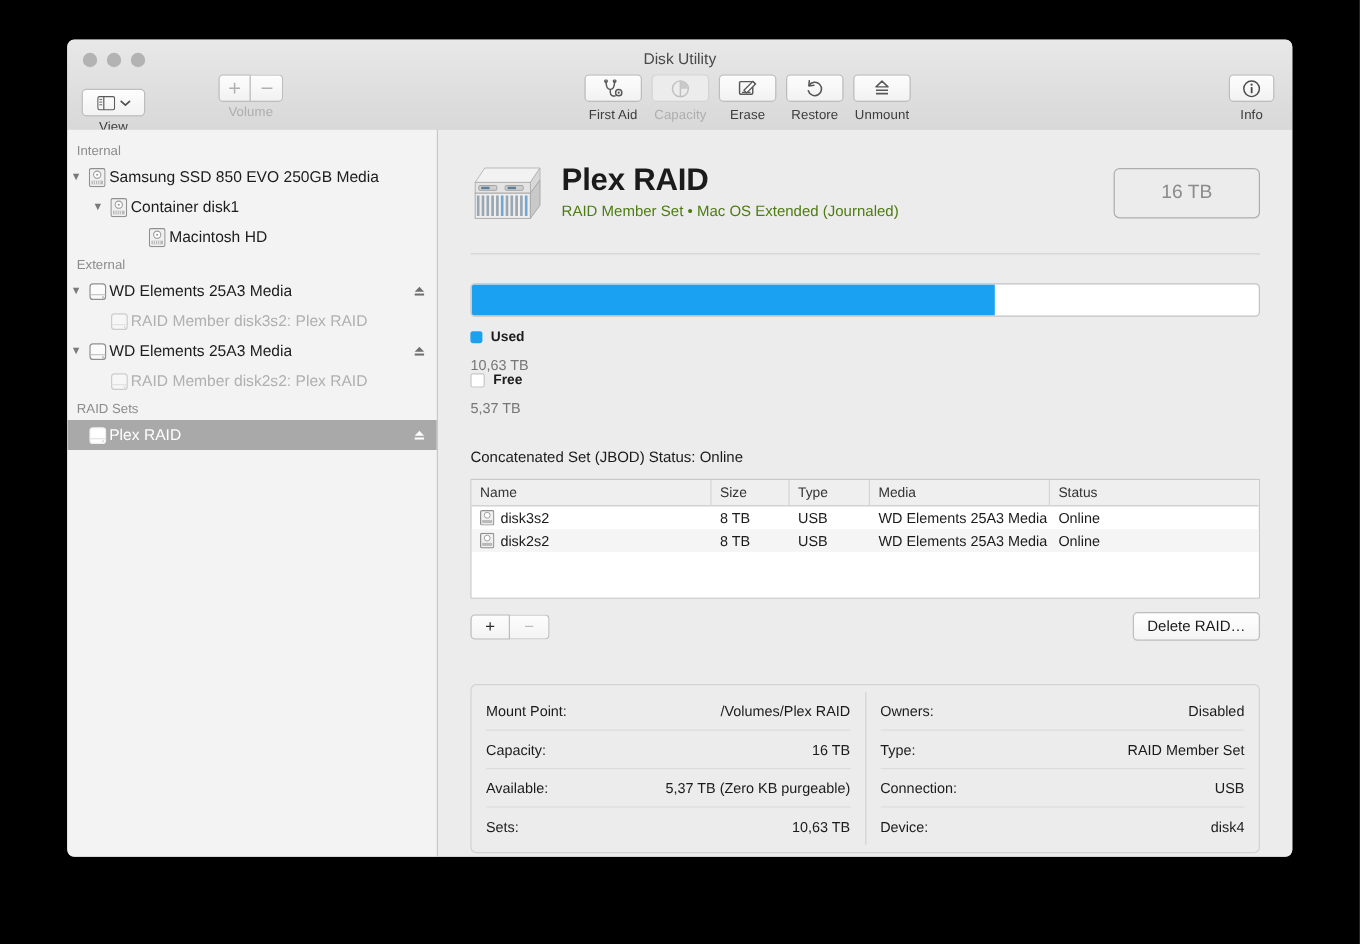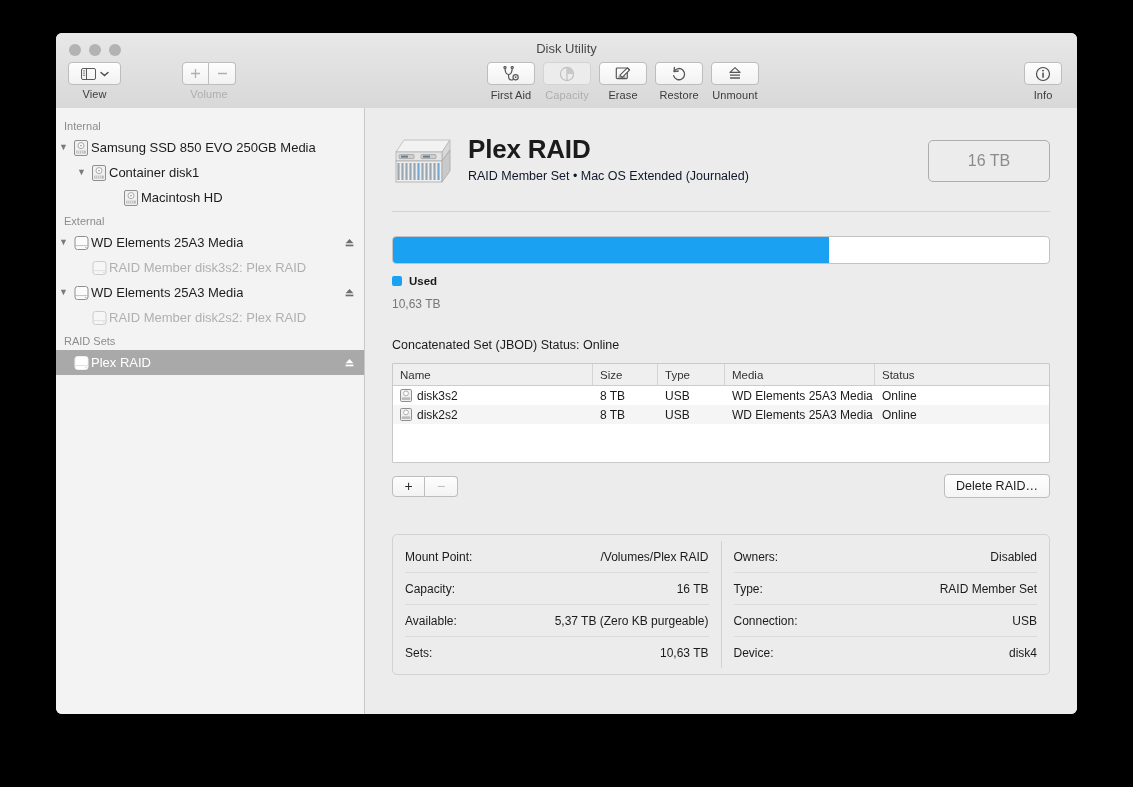--- a/index.html
+++ b/index.html
@@ -53,21 +53,21 @@
     border: 1px solid #bdbdbd;
     border-radius: 4px;
     height: 23px;
     display: inline-flex; align-items: center; justify-content: center;
     box-sizing: border-box;
     box-shadow: 0 1px 0 rgba(255,255,255,0.8) inset;
   }
   .tb-btn.flat { box-shadow: none; }
 
   
-  .view-group { left: 12px; top: 3px; text-align: center; }
+  .view-group { left: 12px; top: 15px; text-align: center; }
   .view-btn { width: 53px; gap: 4px; padding: 0 5px; }
   .seg { display: inline-flex; }
   .seg .tb-btn { border-radius: 0; border-left-width: 0; width: 27px; }
   .seg .tb-btn:first-child { border-radius: 4px 0 0 4px; border-left-width: 1px; }
   .seg .tb-btn:last-child { border-radius: 0 4px 4px 0; }
   .volume-group { left: 101px; top: 3px; width: 104px; }
 
   
   .actions { position: absolute; left: 431px; top: 3px; display: flex; gap: 8px; }
   .action { text-align: center; }
@@ -119,21 +119,21 @@
     padding: 0 27px;
     box-sizing: border-box;
     position: relative;
     overflow: hidden;
   }
 
   .hero { display: flex; align-items: flex-start; padding-top: 22px; }
   .hero-icon { width: 62px; flex: 0 0 62px; margin-right: 14px; padding-top: 4px; }
   .hero-text { flex: 1; padding-top: 4px; }
   .hero-name { font-size: 26px; font-weight: bold; color: #1b1b1b; letter-spacing: -0.2px; }
-  .hero-sub { font-size: 12.5px; color: #0f172a; margin-top: 4px; }
+  .hero-sub { font-size: 12.5px; color: #4d7c0f; margin-top: 4px; }
   .cap-badge {
     width: 120px; height: 40px;
     border: 1px solid #adadad; border-radius: 5px;
     display: flex; align-items: center; justify-content: center;
     font-size: 16px; color: #8b8b8b;
     margin-top: 10px;
   }
   .divider { height: 1px; background: #d3d3d3; margin-top: 22px; }
 
   
@@ -524,20 +524,27 @@
           <div class="cap-used" id="cap-used" style="width: 66.4%; background: rgb(27, 161, 242);"></div>
         </div>
         <div class="legend">
           <div class="legend-col">
             <div class="legend-head">
               <span class="swatch" id="used-swatch" style="background: rgb(27, 161, 242);"></span>
               <span>Used</span>
             </div>
             <div class="legend-val">10,63 TB</div>
           </div>
+          <div class="legend-col">
+            <div class="legend-head">
+              <span class="swatch free"></span>
+              <span>Free</span>
+            </div>
+            <div class="legend-val">5,37 TB</div>
+          </div>
         </div>
       </div>
 
       <div class="raid-status">Concatenated Set (JBOD) Status: Online</div>
 
       <div class="table">
         <div class="thead">
           <div class="th" style="width:200px;">Name</div>
           <div class="th" style="width:65px;">Size</div>
           <div class="th" style="width:67px;">Type</div>

